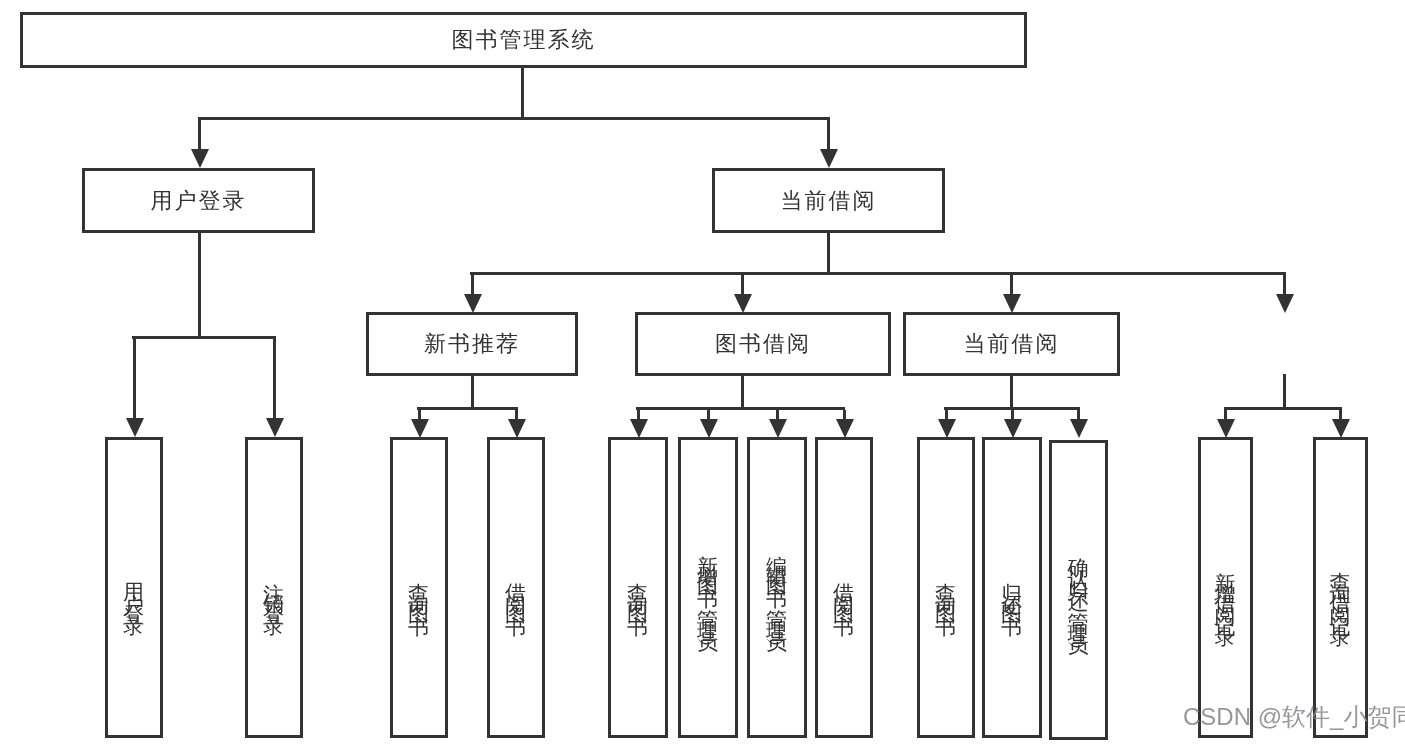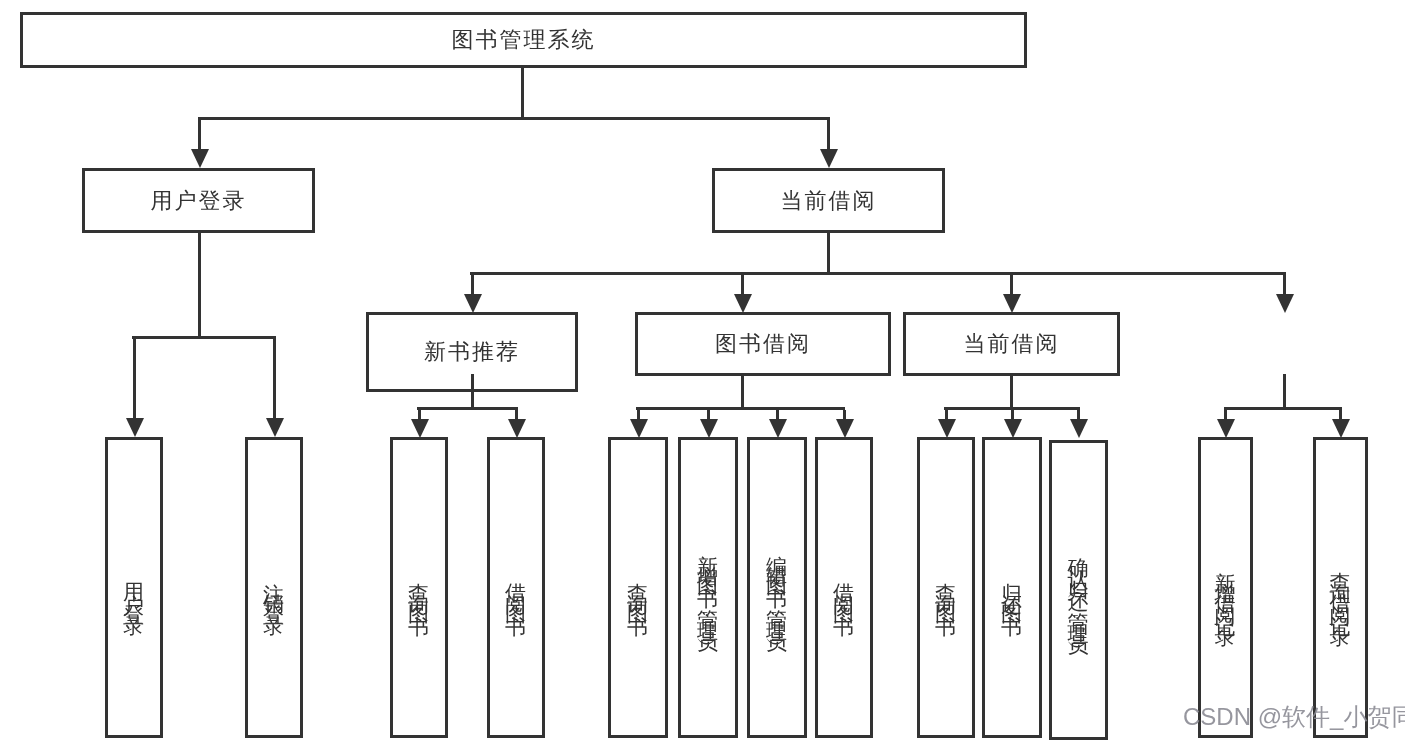--- a/index.html
+++ b/index.html
@@ -93,21 +93,21 @@
   <div class="drop" style="left:133px; top:339px; height:79px"></div>
   <div class="drop" style="left:273px; top:339px; height:79px"></div>
 
   <div class="vline" style="left:827px; top:231px; height:43px"></div>
   <div class="hline" style="left:470px; top:272px; width:816px"></div>
   <div class="drop" style="left:471px;  top:275px; height:19px"></div>
   <div class="drop" style="left:741px;  top:275px; height:19px"></div>
   <div class="drop" style="left:1010px; top:275px; height:19px"></div>
   <div class="drop" style="left:1283px; top:275px; height:19px"></div>
 
-  <div class="box lvl-h" style="left:366px; top:312px; width:212px; height:80px">
+  <div class="box lvl-h" style="left:366px; top:312px; width:212px; height:64px">
     <span>新书推荐</span>
   </div>
   <div class="box lvl-h" style="left:635px; top:312px; width:256px; height:64px">
     <span>图书借阅</span>
   </div>
   <div class="box lvl-h" style="left:903px; top:312px; width:217px; height:64px">
     <span>当前借阅</span>
   </div>
 
   <div class="vline" style="left:471px; top:374px; height:35px"></div>

